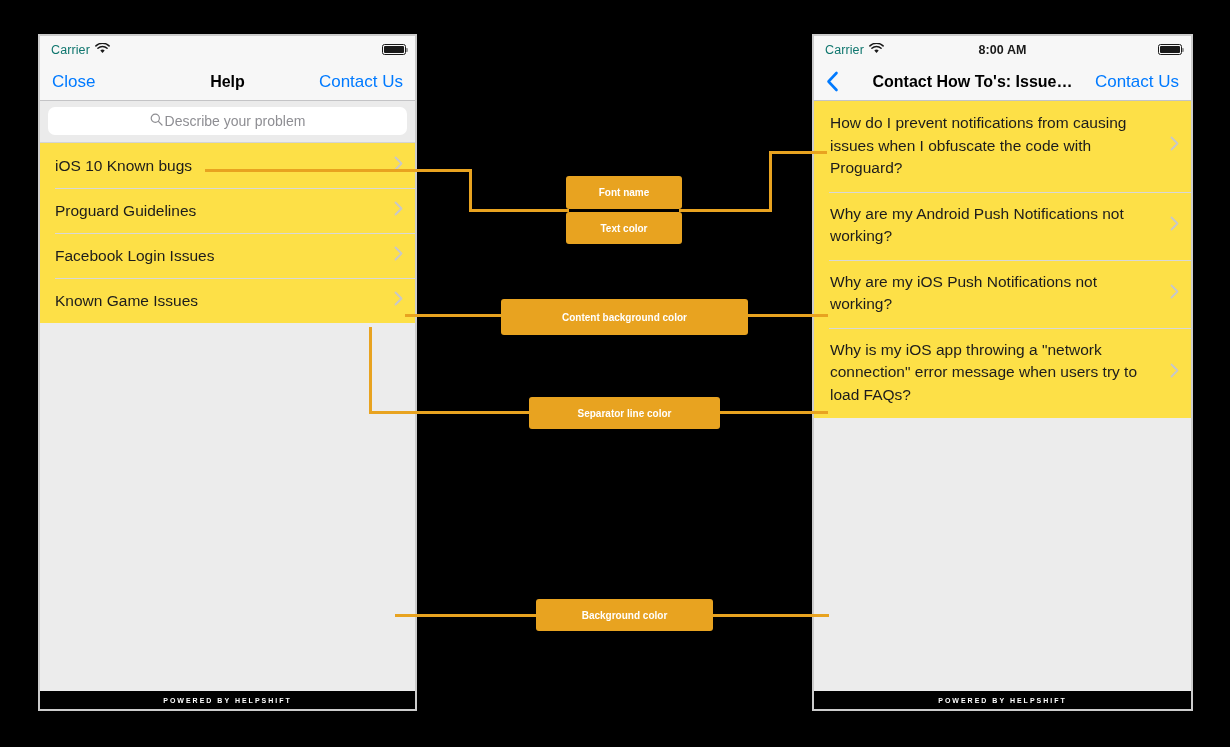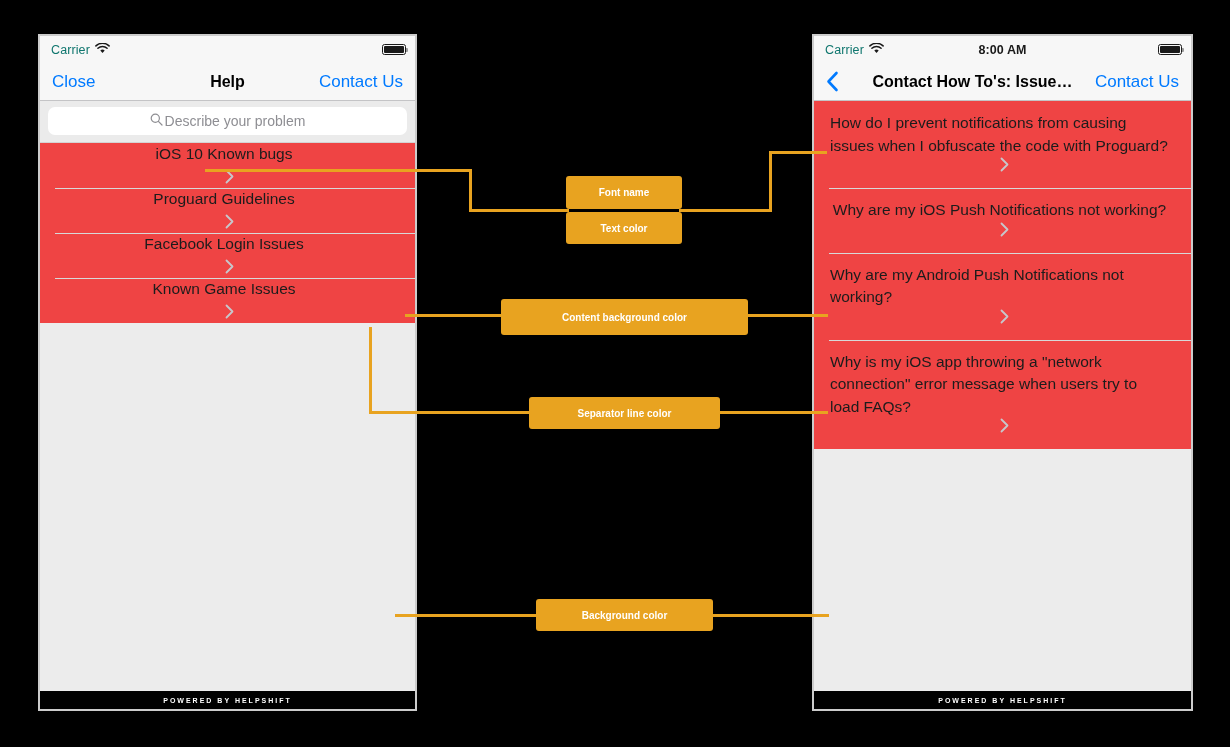--- a/index.html
+++ b/index.html
@@ -144,24 +144,23 @@
   .content {
     background: #ffffff;
     flex: 0 0 auto;
   }
   .list-row {
     display: flex;
     align-items: center;
     padding: 0 12px 0 15px;
     min-height: 45px;
     box-sizing: border-box;
-    background: #ef4444;
+    background: #fde047;
     cursor: pointer;
     position: relative;
-    flex-direction: column;
   }
   .list-row + .list-row::before {
     content: "";
     position: absolute;
     left: 15px; right: 0; top: 0;
     height: 1px;
     background: #d8d8d8;
   }
   .row-label {
     font-size: 15.5px;
@@ -334,29 +333,29 @@
   <div class="content">
     <div class="list-row faq-row">
       <span class="row-label">How do I prevent notifications from causing issues when I obfuscate the code with Proguard?</span>
       <span class="chevron-right">
         <svg width="9" height="15" viewBox="0 0 9 15">
             <polyline points="1.5,1.5 7.5,7.5 1.5,13.5" stroke="#c7c7cc" stroke-width="1.8" fill="none" stroke-linecap="round" stroke-linejoin="round"></polyline>
           </svg>
       </span>
     </div>
     <div class="list-row faq-row">
+      <span class="row-label">Why are my Android Push Notifications not working?</span>
+      <span class="chevron-right">
+        <svg width="9" height="15" viewBox="0 0 9 15">
+            <polyline points="1.5,1.5 7.5,7.5 1.5,13.5" stroke="#c7c7cc" stroke-width="1.8" fill="none" stroke-linecap="round" stroke-linejoin="round"></polyline>
+          </svg>
+      </span>
+    </div>
+    <div class="list-row faq-row">
       <span class="row-label">Why are my iOS Push Notifications not working?</span>
-      <span class="chevron-right">
-        <svg width="9" height="15" viewBox="0 0 9 15">
-            <polyline points="1.5,1.5 7.5,7.5 1.5,13.5" stroke="#c7c7cc" stroke-width="1.8" fill="none" stroke-linecap="round" stroke-linejoin="round"></polyline>
-          </svg>
-      </span>
-    </div>
-    <div class="list-row faq-row">
-      <span class="row-label">Why are my Android Push Notifications not working?</span>
       <span class="chevron-right">
         <svg width="9" height="15" viewBox="0 0 9 15">
             <polyline points="1.5,1.5 7.5,7.5 1.5,13.5" stroke="#c7c7cc" stroke-width="1.8" fill="none" stroke-linecap="round" stroke-linejoin="round"></polyline>
           </svg>
       </span>
     </div>
     <div class="list-row faq-row">
       <span class="row-label">Why is my iOS app throwing a "network connection" error message when users try to load FAQs?</span>
       <span class="chevron-right">
         <svg width="9" height="15" viewBox="0 0 9 15">

